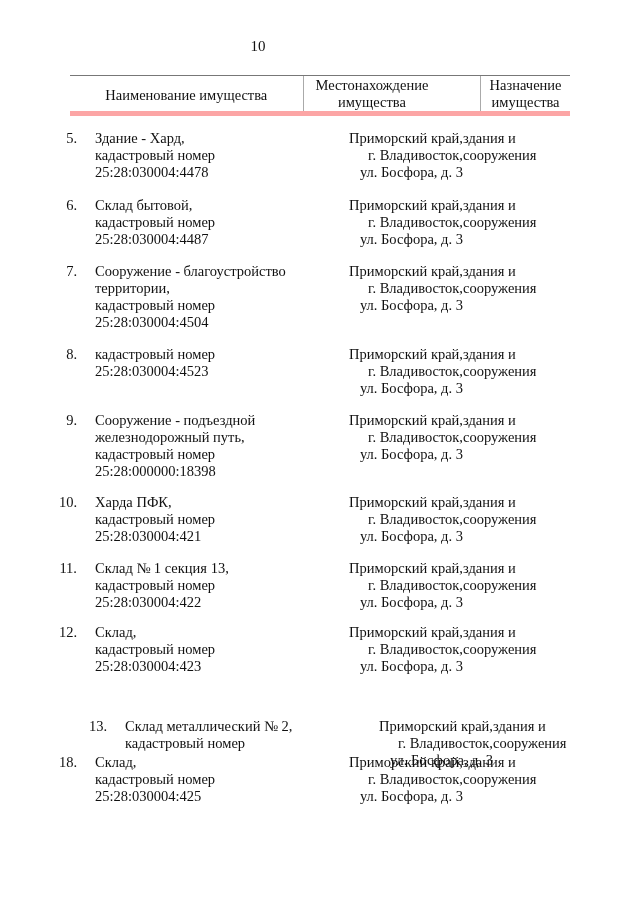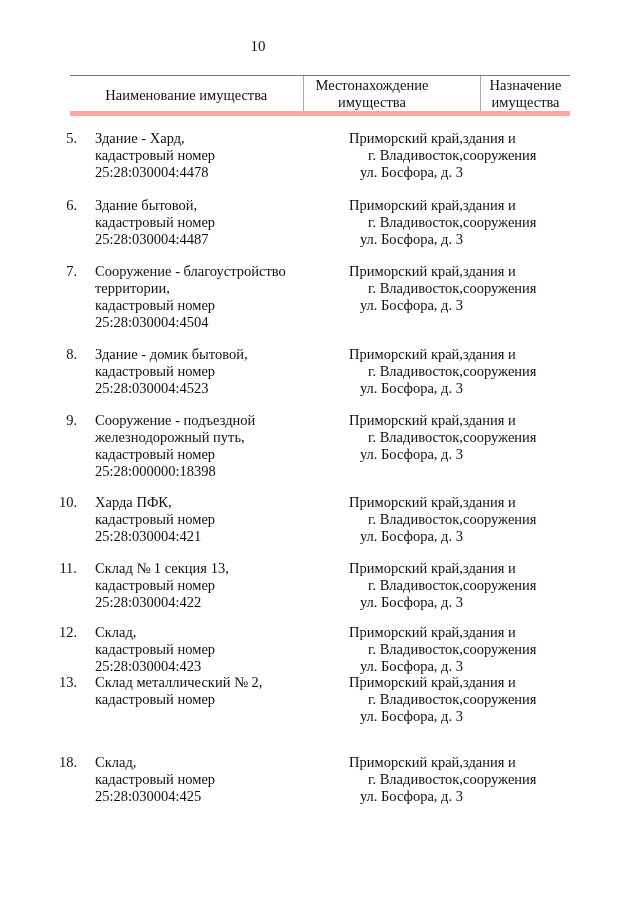--- a/index.html
+++ b/index.html
@@ -58,21 +58,21 @@
         <span class="line">ул. Босфора, д. 3</span>
       </div>
       <div class="purp">
         <span class="line">здания и</span>
         <span class="line">сооружения</span>
       </div>
     </div>
     <div class="row" style="position: absolute; top: 67px;">
       <div class="num">6.</div>
       <div class="name">
-        <span class="line">Здание бытовой,</span>
+        <span class="line">Склад бытовой,</span>
         <span class="line">кадастровый номер</span>
         <span class="line">25:28:030004:4487</span>
       </div>
       <div class="loc">
         <span class="line">Приморский край,</span>
         <span class="line">г. Владивосток,</span>
         <span class="line">ул. Босфора, д. 3</span>
       </div>
       <div class="purp">
         <span class="line">здания и</span>
@@ -93,21 +93,20 @@
         <span class="line">ул. Босфора, д. 3</span>
       </div>
       <div class="purp">
         <span class="line">здания и</span>
         <span class="line">сооружения</span>
       </div>
     </div>
     <div class="row" style="position: absolute; top: 216px;">
       <div class="num">8.</div>
       <div class="name">
-        <span class="line">Здание - домик бытовой,</span>
         <span class="line">кадастровый номер</span>
         <span class="line">25:28:030004:4523</span>
       </div>
       <div class="loc">
         <span class="line">Приморский край,</span>
         <span class="line">г. Владивосток,</span>
         <span class="line">ул. Босфора, д. 3</span>
       </div>
       <div class="purp">
         <span class="line">здания и</span>
@@ -176,21 +175,21 @@
       <div class="loc">
         <span class="line">Приморский край,</span>
         <span class="line">г. Владивосток,</span>
         <span class="line">ул. Босфора, д. 3</span>
       </div>
       <div class="purp">
         <span class="line">здания и</span>
         <span class="line">сооружения</span>
       </div>
     </div>
-    <div class="row" style="position: absolute; top: 544px;">
+    <div class="row" style="position: absolute; top: 588px; padding-left: 30px;">
       <div class="num">13.</div>
       <div class="name">
         <span class="line">Склад металлический № 2,</span>
         <span class="line">кадастровый номер</span>
       </div>
       <div class="loc">
         <span class="line">Приморский край,</span>
         <span class="line">г. Владивосток,</span>
         <span class="line">ул. Босфора, д. 3</span>
       </div>

